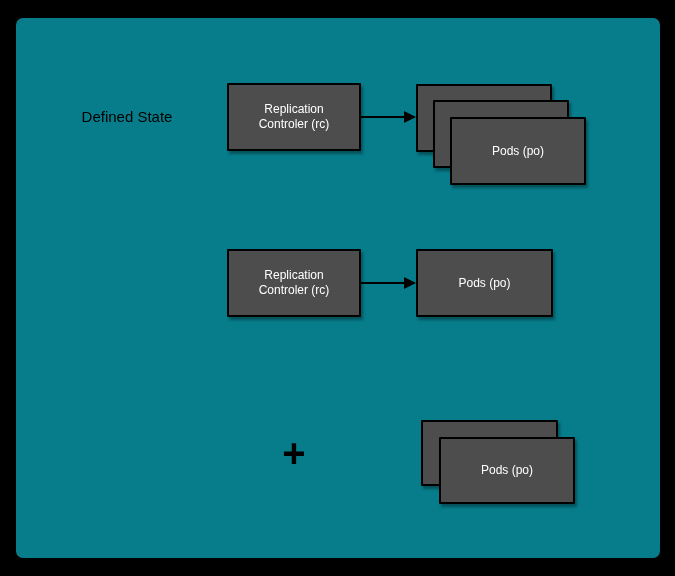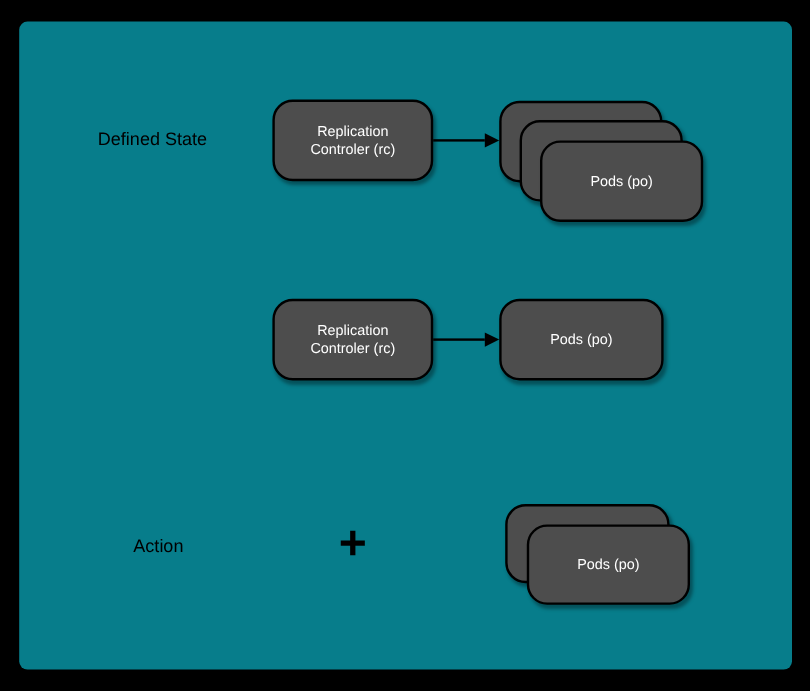--- a/index.html
+++ b/index.html
@@ -17,21 +17,21 @@
   }
   .row-label {
     position:absolute; width:160px; height:20px;
     text-align:center; line-height:20px;
     font-size:15px; color:var(--label-text, #000000);
   }
   .node {
     position:absolute; box-sizing:border-box;
     background:var(--node-fill, #4d4d4d);
     border:2px solid var(--node-border, #000000);
-    border-radius:17px;
+    border-radius:1px;
     color:var(--node-text, #ffffff);
     display:flex; flex-direction:column;
     align-items:center; justify-content:center;
     font-size:12px; line-height:15px; text-align:center;
     box-shadow:2px 3px 3px rgba(0,0,0,0.35);
   }
   .edge-line {
     position:absolute; height:2px;
     background:var(--connector, #000000);
   }
@@ -87,20 +87,19 @@
   <div class="node r2-rc">
     <div>Replication</div>
     <div>Controler (rc)</div>
   </div>
   <div class="edge-line r2-line"></div>
   <div class="edge-arrow r2-arrow"></div>
   <div class="node r2-pod">
     <div>Pods (po)</div>
   </div>
 
-  <div class="row-label r3-label">Action</div>
   <div class="plus r3-plus">+</div>
   <div class="node r3-pod-a"></div>
   <div class="node r3-pod-b">
     <div>Pods (po)</div>
   </div>
 
 </div>
 
 </body></html>

